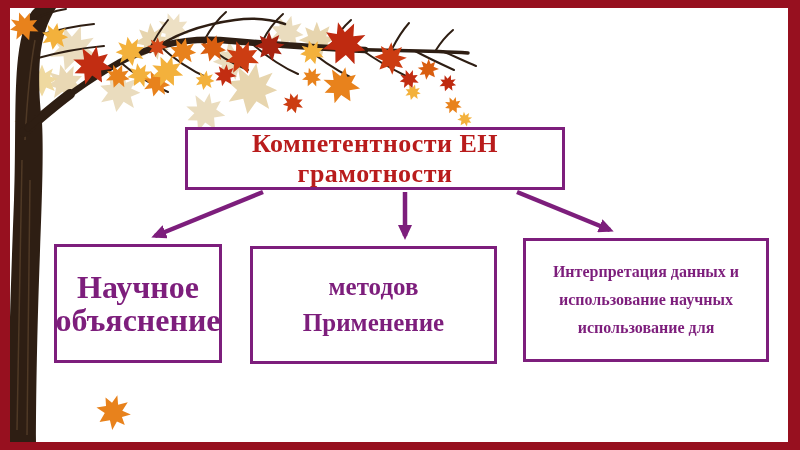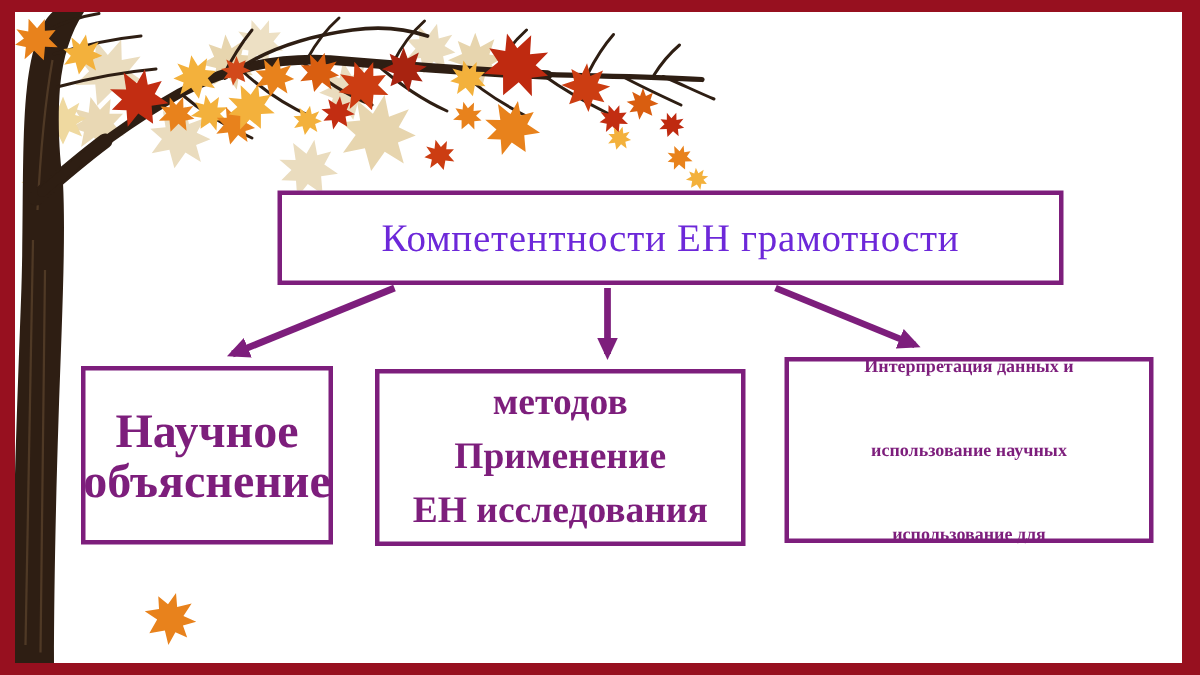--- a/index.html
+++ b/index.html
@@ -7,34 +7,34 @@
     position:relative;width:800px;height:450px;background:#ffffff;
     overflow:hidden;font-family:"Liberation Serif", serif;
   }
   .decor,.connectors{position:absolute;left:0;top:0;width:800px;height:450px;pointer-events:none;}
   .frame{
     position:absolute;inset:0;pointer-events:none;
     border-top:8px solid #97101F;border-bottom:8px solid #97101F;
     border-left:10px solid #97101F;border-right:12px solid #97101F;
   }
   .titlebox{
-    position:absolute;left:185px;top:127px;width:524px;height:63px;
+    position:absolute;left:185px;top:127px;width:380px;height:63px;
     box-sizing:border-box;border:3px solid #7D1E7C;background:#fff;
     display:flex;align-items:center;justify-content:center;
-    color:#6d28d9;font-weight:normal;font-size:26px;letter-spacing:0.5px;
+    color:#b91c1c;font-weight:bold;font-size:26px;letter-spacing:0.5px;
     text-align:center;z-index:2;
   }
   .box{
     position:absolute;box-sizing:border-box;border:3px solid #7D1E7C;background:#fff;
     display:flex;flex-direction:column;align-items:center;justify-content:center;
     color:#7D1E7C;font-weight:bold;text-align:center;z-index:2;
   }
   .box1{left:54px;top:244px;width:168px;height:119px;font-size:32px;line-height:33px;}
   .box2{left:250px;top:246px;width:247px;height:118px;font-size:25px;line-height:36px;}
-  .box3{left:523px;top:238px;width:246px;height:124px;font-size:12px;line-height:28px;gap:28px;}
+  .box3{left:523px;top:238px;width:246px;height:124px;font-size:16px;line-height:28px;}
 </style>
 </head>
 <body>
 
 <div class="slide">
 
   <svg class="decor" viewBox="0 0 800 450">
     <defs>
       <path id="leaf" d="M0,-12 L2.6,-5.4 L8.4,-8.8 L6.2,-2.6 L12,-1 L6.8,2.2 L9.8,8.4 L3.2,5.8 L0,12.6 L-3.2,5.8 L-9.8,8.4 L-6.8,2.2 L-12,-1 L-6.2,-2.6 L-8.4,-8.8 L-2.6,-5.4 Z"></path>
     </defs>
@@ -139,21 +139,20 @@
   </div>
 
   <div class="box box1">
     <div>Научное</div>
     <div>объяснение</div>
   </div>
 
   <div class="box box2">
     <div>методов</div>
     <div>Применение</div>
-    <div>ЕН исследования</div>
   </div>
 
   <div class="box box3">
     <div>Интерпретация данных и</div>
     <div>использование научных</div>
     <div>использование для</div>
   </div>
 
   <div class="frame"></div>
 </div>

